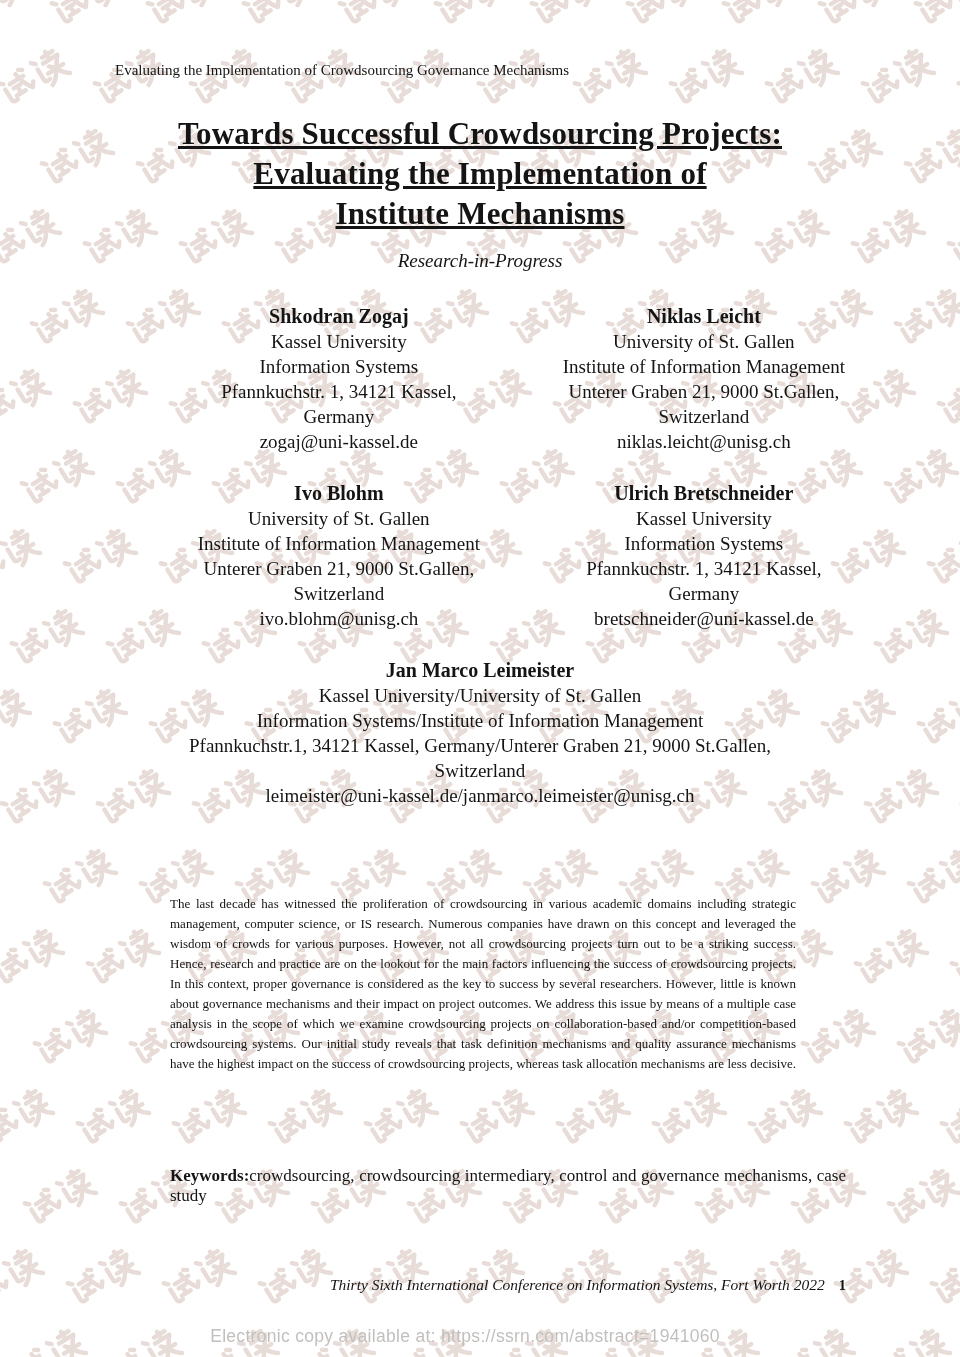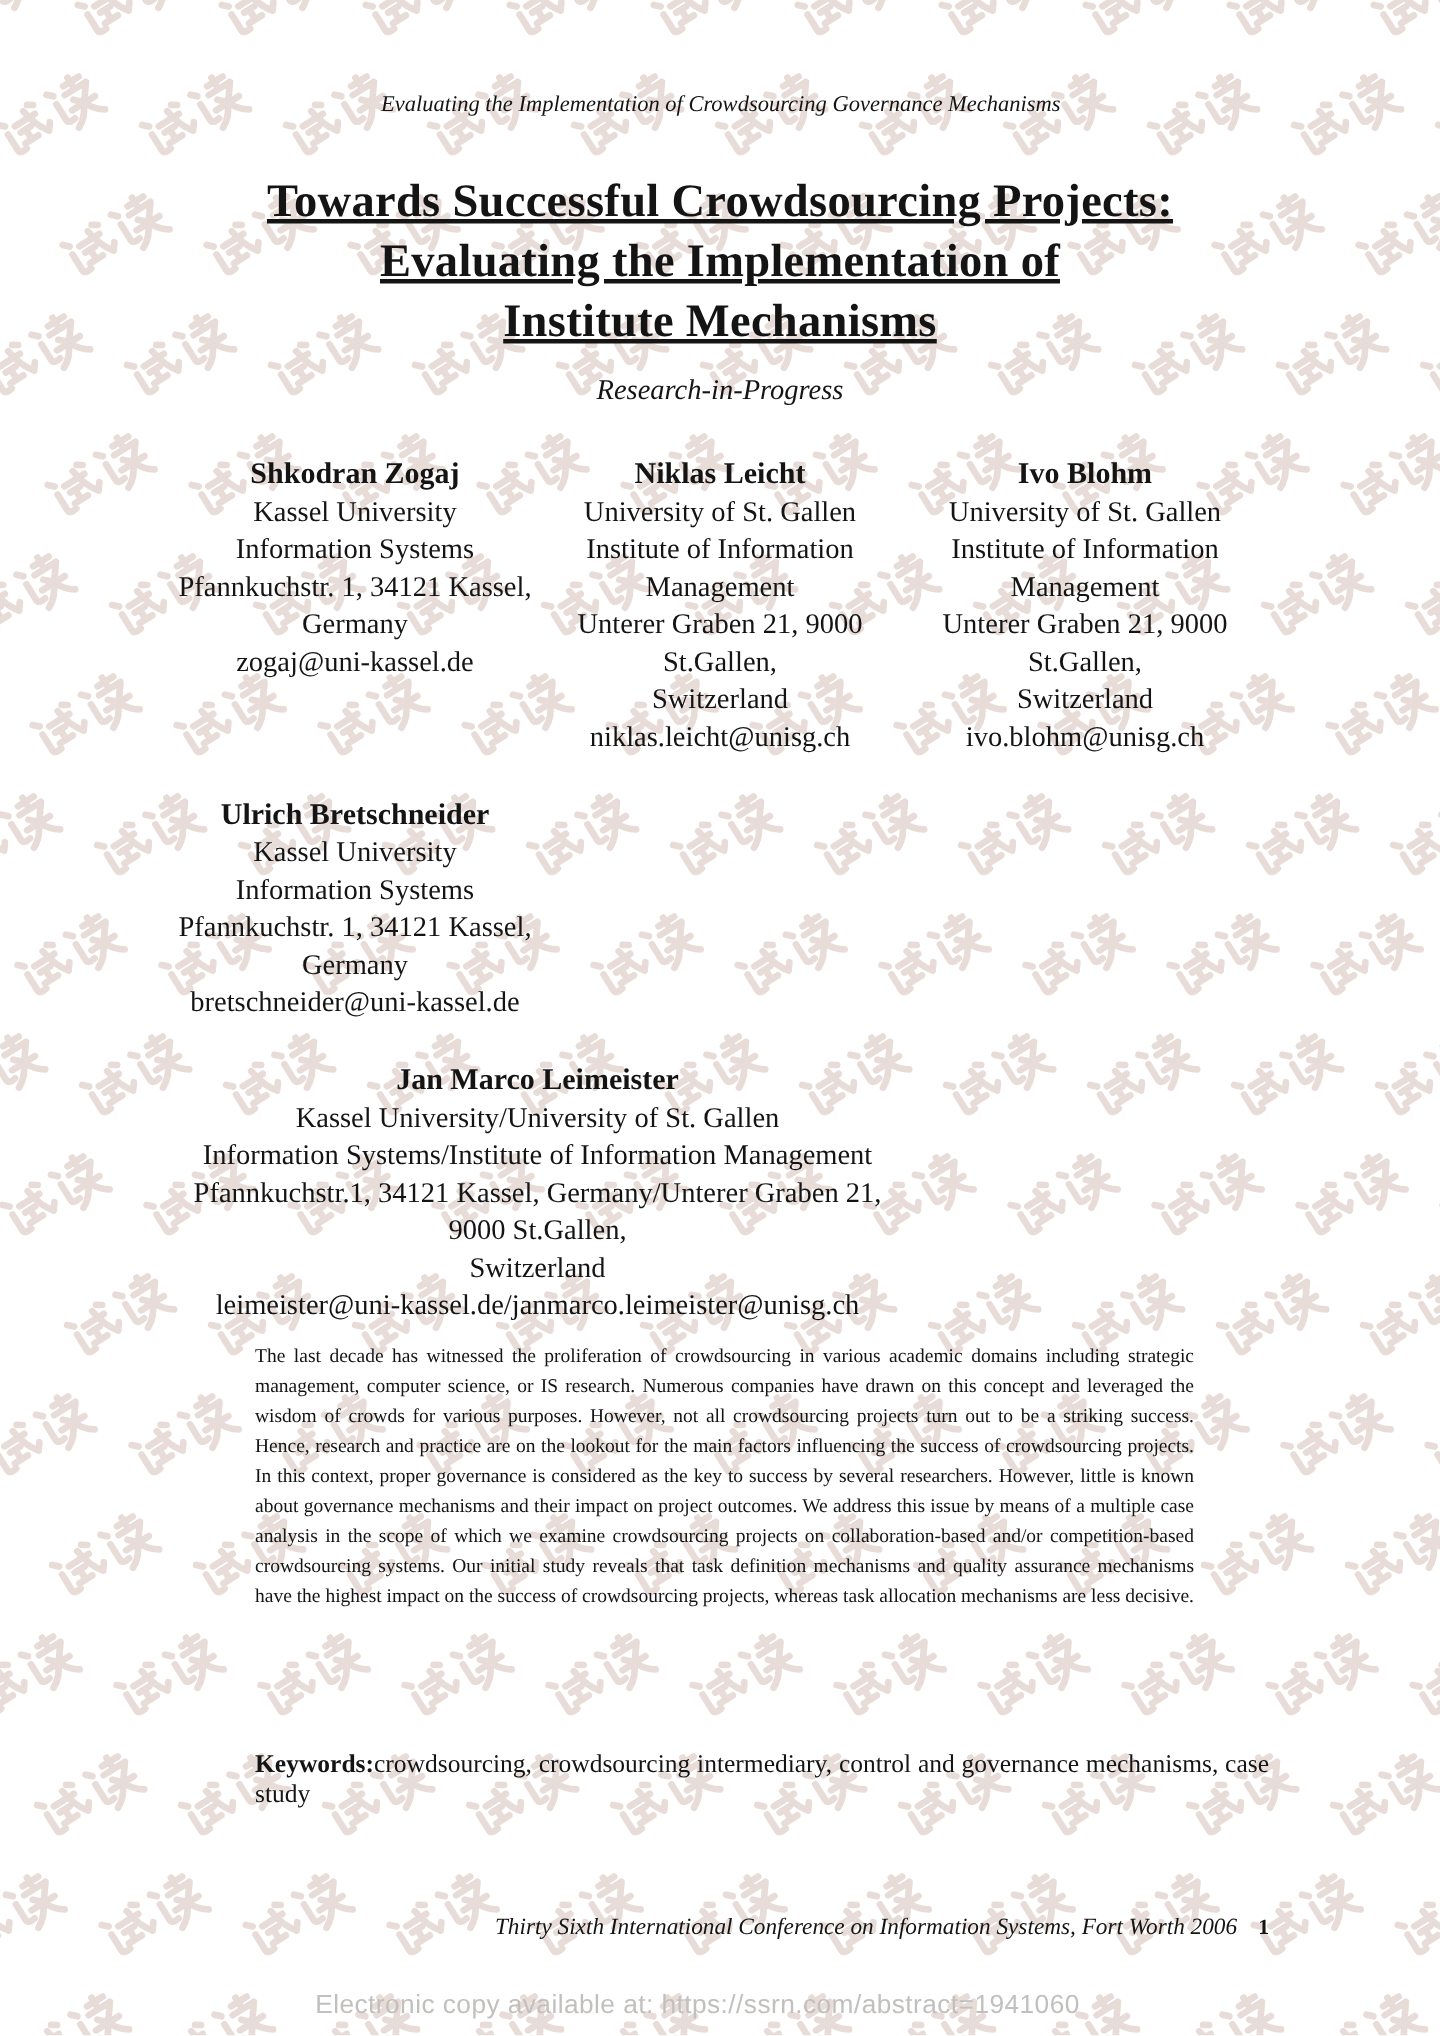--- a/index.html
+++ b/index.html
@@ -11,35 +11,35 @@
     font-family:"Liberation Serif","DejaVu Serif",serif;
     color:#141414;
   }
   
   .wm-layer{position:absolute;inset:0;z-index:0;pointer-events:none;}
   .wm{position:absolute;width:76px;height:38px;transform:rotate(-32deg);}
   
   .content{position:absolute;inset:0;z-index:1;}
   .running-head{
     position:absolute;top:61px;left:115px;right:114px;
-    text-align:center;font-style:italic;font-size:15px;line-height:18px;
+    text-align:left;font-size:15px;line-height:18px;
   }
   .paper-title{
     position:absolute;top:114px;left:60px;right:60px;
     text-align:center;font-weight:bold;font-size:31px;line-height:40px;
     letter-spacing:0.2px;
     text-decoration:underline;
   }
   .subtitle{
     position:absolute;top:250px;left:0;right:0;
     text-align:center;font-style:italic;font-size:19px;
   }
   .authors{
     position:absolute;top:303px;left:115px;right:115px;
-    display:grid;grid-template-columns:1fr 1fr 1fr;row-gap:26px;
+    display:grid;grid-template-columns:1fr;row-gap:26px;
     text-align:center;
   }
   .author-name{font-weight:bold;font-size:20px;line-height:26px;}
   .author-lines{font-size:19px;line-height:25px;white-space:pre-line;}
   .author.wide{grid-column:1 / span 2;}
   .abstract-heading{
     position:absolute;top:854px;left:0;right:0;
     text-align:center;font-weight:bold;font-size:21px;
   }
   .abstract-body{
@@ -710,19 +710,19 @@
       </div>
     </div>
 
     <div class="abstract-body">The last decade has witnessed the proliferation of crowdsourcing in various academic domains including strategic management, computer science, or IS research. Numerous companies have drawn on this concept and leveraged the wisdom of crowds for various purposes. However, not all crowdsourcing projects turn out to be a striking success. Hence, research and practice are on the lookout for the main factors influencing the success of crowdsourcing projects. In this context, proper governance is considered as the key to success by several researchers. However, little is known about governance mechanisms and their impact on project outcomes. We address this issue by means of a multiple case analysis in the scope of which we examine crowdsourcing projects on collaboration-based and/or competition-based crowdsourcing systems. Our initial study reveals that task definition mechanisms and quality assurance mechanisms have the highest impact on the success of crowdsourcing projects, whereas task allocation mechanisms are less decisive.</div>
 
     <div class="keywords">
       <span class="kw-label">Keywords:</span><span>crowdsourcing, crowdsourcing intermediary, control and governance mechanisms, case study</span>
     </div>
 
     <div class="page-footer">
-      <span class="conference">Thirty Sixth International Conference on Information Systems, Fort Worth 2006</span><span class="page-number">1</span>
+      <span class="conference">Thirty Sixth International Conference on Information Systems, Fort Worth 2022</span><span class="page-number">1</span>
     </div>
 
     <div class="ssrn-line">Electronic copy available at: https://ssrn.com/abstract=1941060</div>
 
   </div>
 </div>
 
 </body></html>

